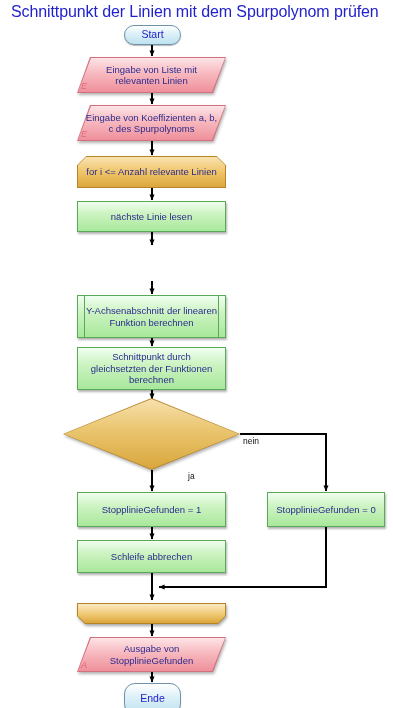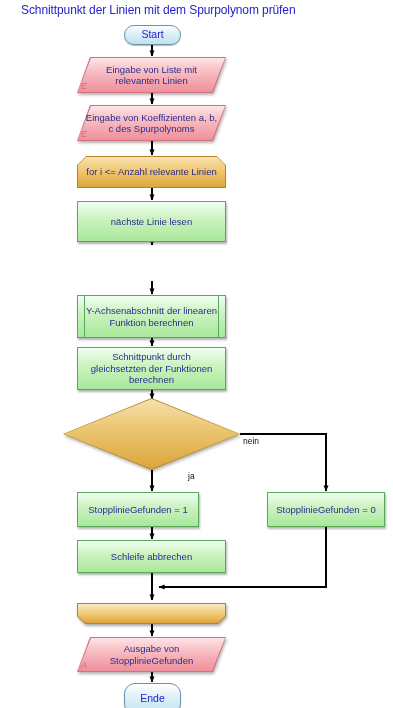--- a/index.html
+++ b/index.html
@@ -15,23 +15,23 @@
     overflow: hidden;
   }
   #canvas {
     position: absolute;
     left: 0; top: 0;
     width: 393px;
     height: 708px;
   }
   .title {
     position: absolute;
-    left: 21px;
+    left: 11px;
     top: 3px;
-    font-size: 12px;
+    font-size: 16px;
     color: #2222cc;
     white-space: nowrap;
     letter-spacing: -0.1px;
   }
   .node {
     position: absolute;
     box-sizing: border-box;
     display: flex;
     align-items: center;
     justify-content: center;
@@ -234,42 +234,42 @@
     <span class="io-marker">E</span>
     <span class="lbl">Eingabe von Koeffizienten a, b, c des Spurpolynoms</span>
   </div>
 
   <div class="node loopstart loopend" style="left:77px; top:156px; width:149px; height:32px;border-radius:15px;">
     <div class="loopstart-border"></div>
     <div class="loopstart-fill"></div>
     <span class="lbl">for i &lt;= Anzahl relevante Linien</span>
   </div>
 
-  <div class="node process" style="left:77px; top:201px; width:149px; height:41px;">
+  <div class="node process" style="left:77px; top:201px; width:149px; height:31px;">
     <span class="lbl">nächste Linie lesen</span>
   </div>
 
 
   <div class="node subroutine" style="left:77px; top:295px; width:149px; height:43px;">
     <span class="lbl">Y-Achsenabschnitt der linearen Funktion berechnen</span>
   </div>
 
   <div class="node process" style="left:77px; top:347px; width:149px; height:43px;">
     <span class="lbl">Schnittpunkt durch gleichsetzten der Funktionen berechnen</span>
   </div>
 
   <div class="node decision" style="left:63px; top:398px; width:177px; height:72px;">
     <div class="decision-border"></div>
     <div class="decision-fill"></div>
   </div>
 
   <div class="edge-label" style="left:156px; top:471px;padding-left:32px;">ja</div>
   <div class="edge-label" style="left:243px; top:436px;">nein</div>
 
-  <div class="node process" style="left:77px; top:492px; width:122px; height:35px;justify-content:center;">
+  <div class="node process" style="left:77px; top:492px; width:149px; height:35px;justify-content:center;">
     <span class="lbl">StopplinieGefunden = 1</span>
   </div>
 
   <div class="node process" style="left:267px; top:492px; width:118px; height:35px;">
     <span class="lbl">StopplinieGefunden = 0</span>
   </div>
 
   <div class="node process" style="left:77px; top:540px; width:149px; height:33px;">
     <span class="lbl">Schleife abbrechen</span>
   </div>

